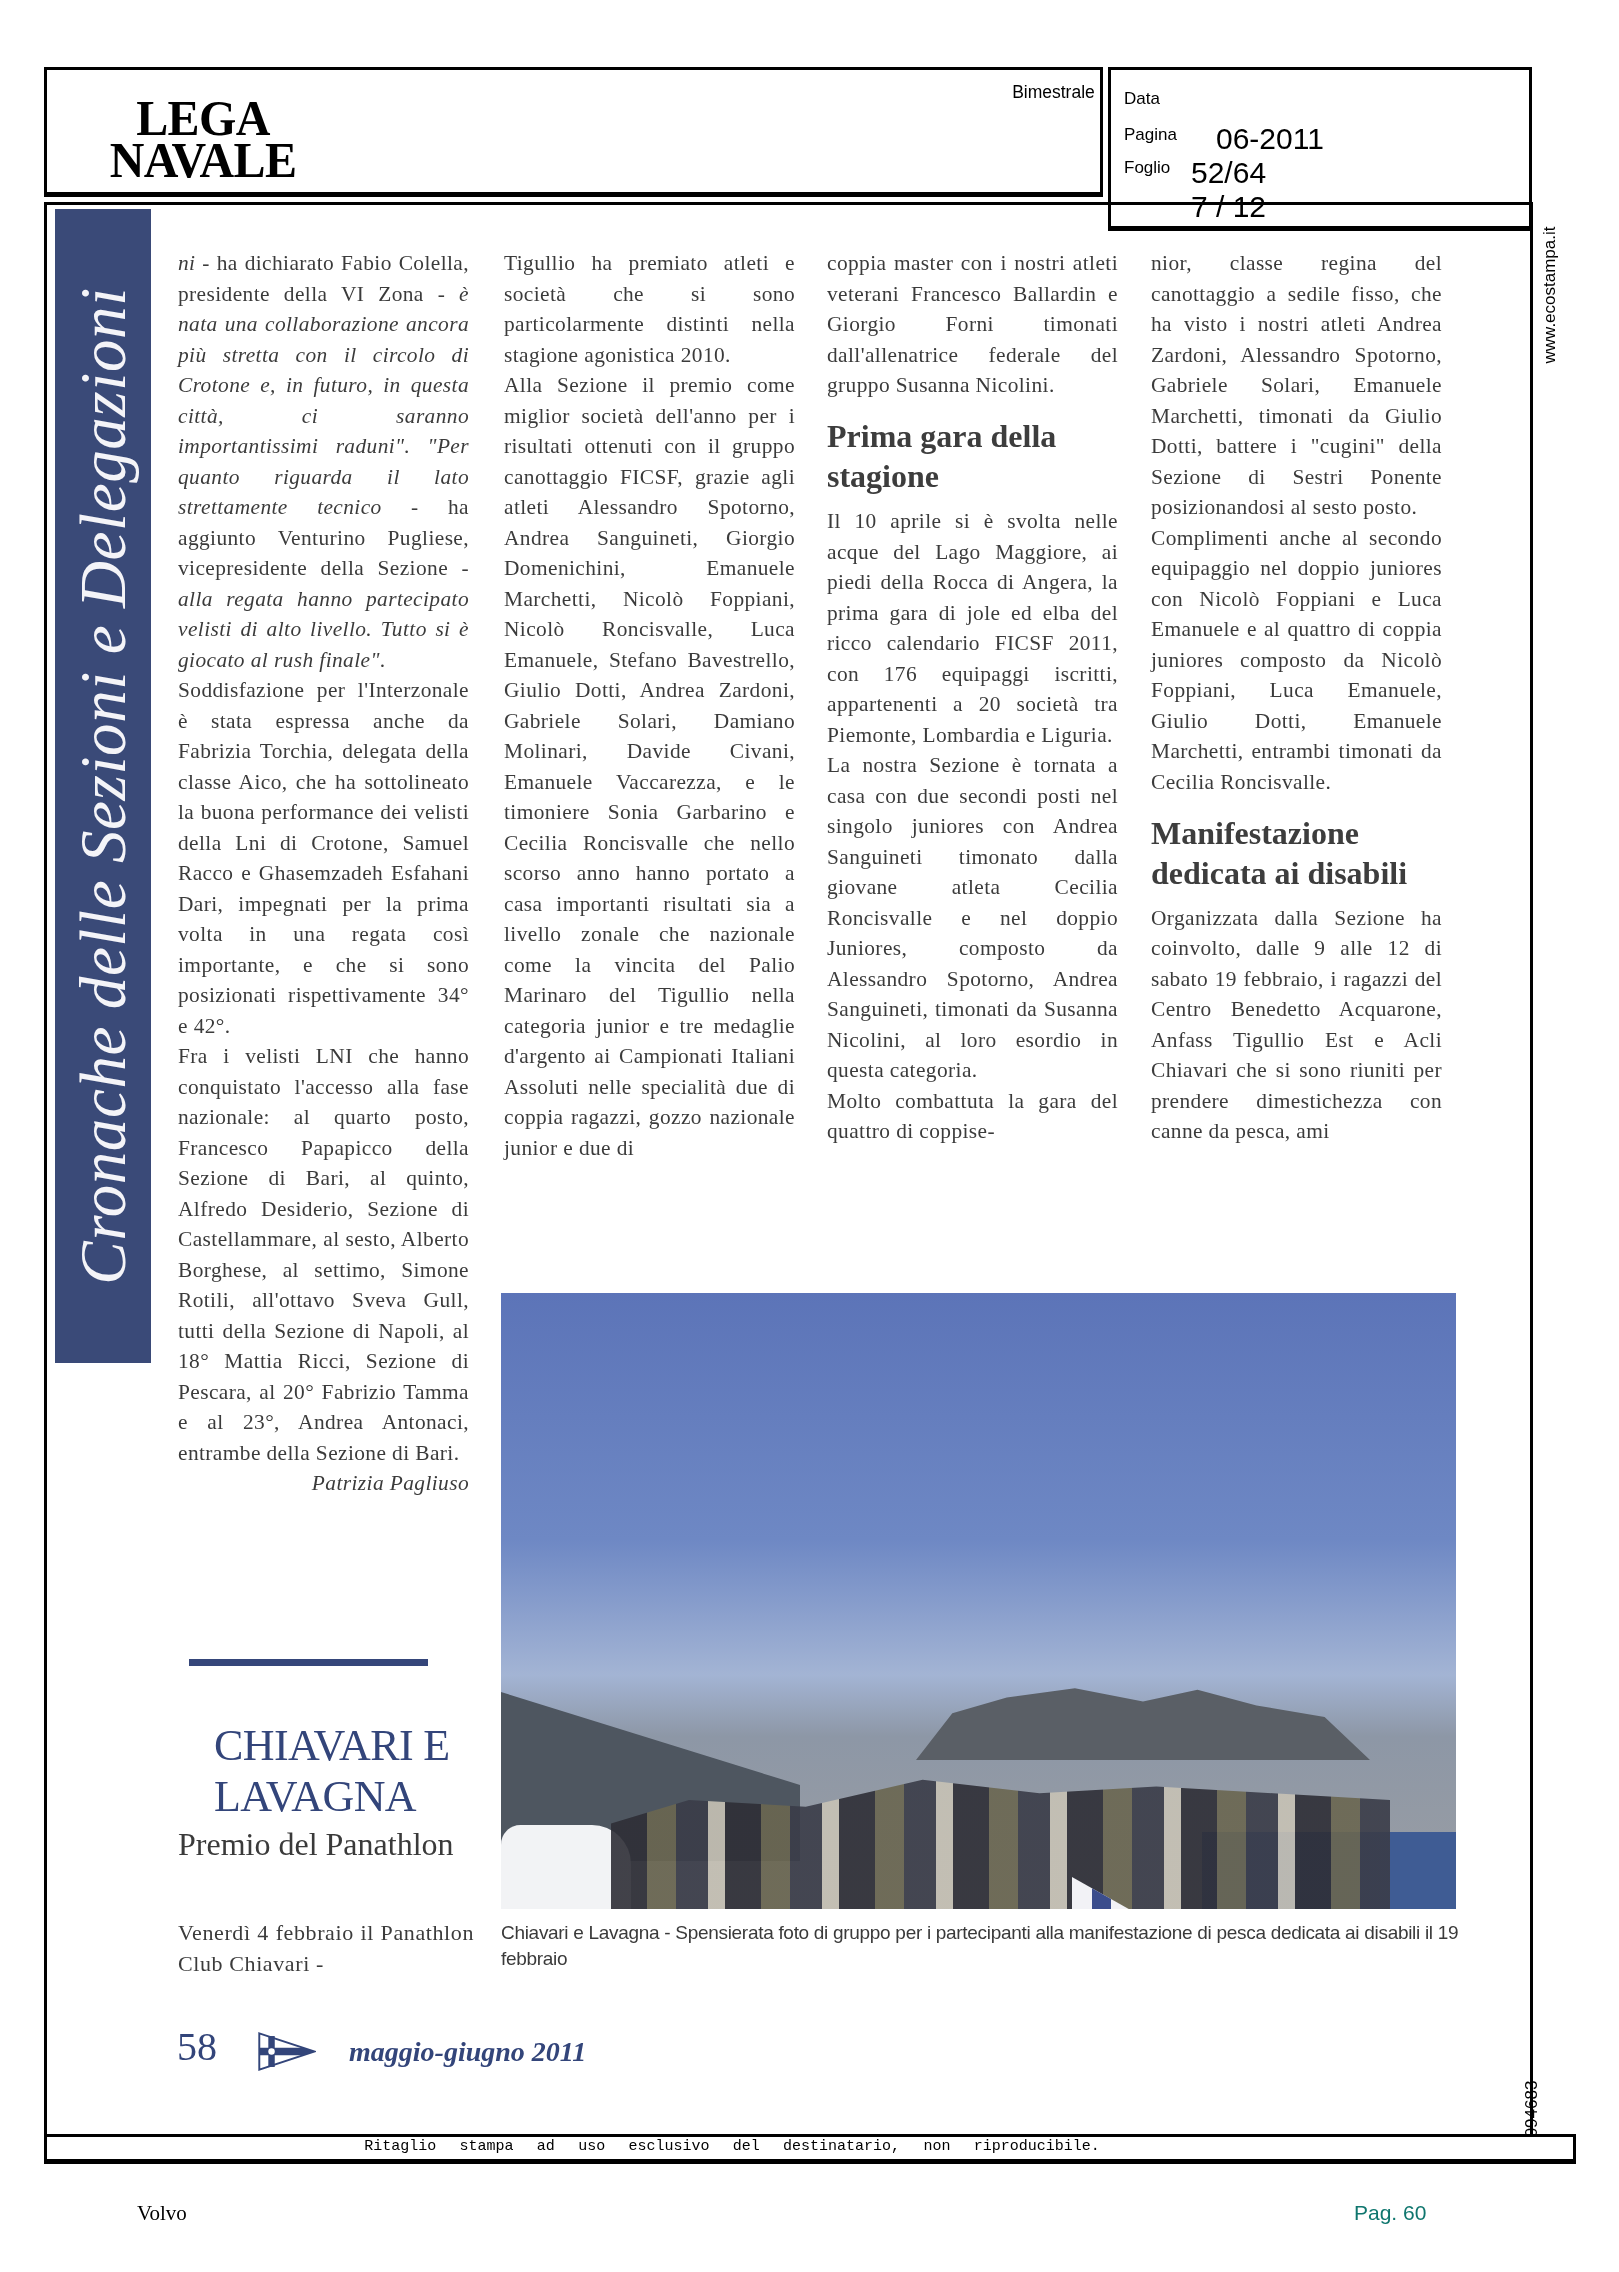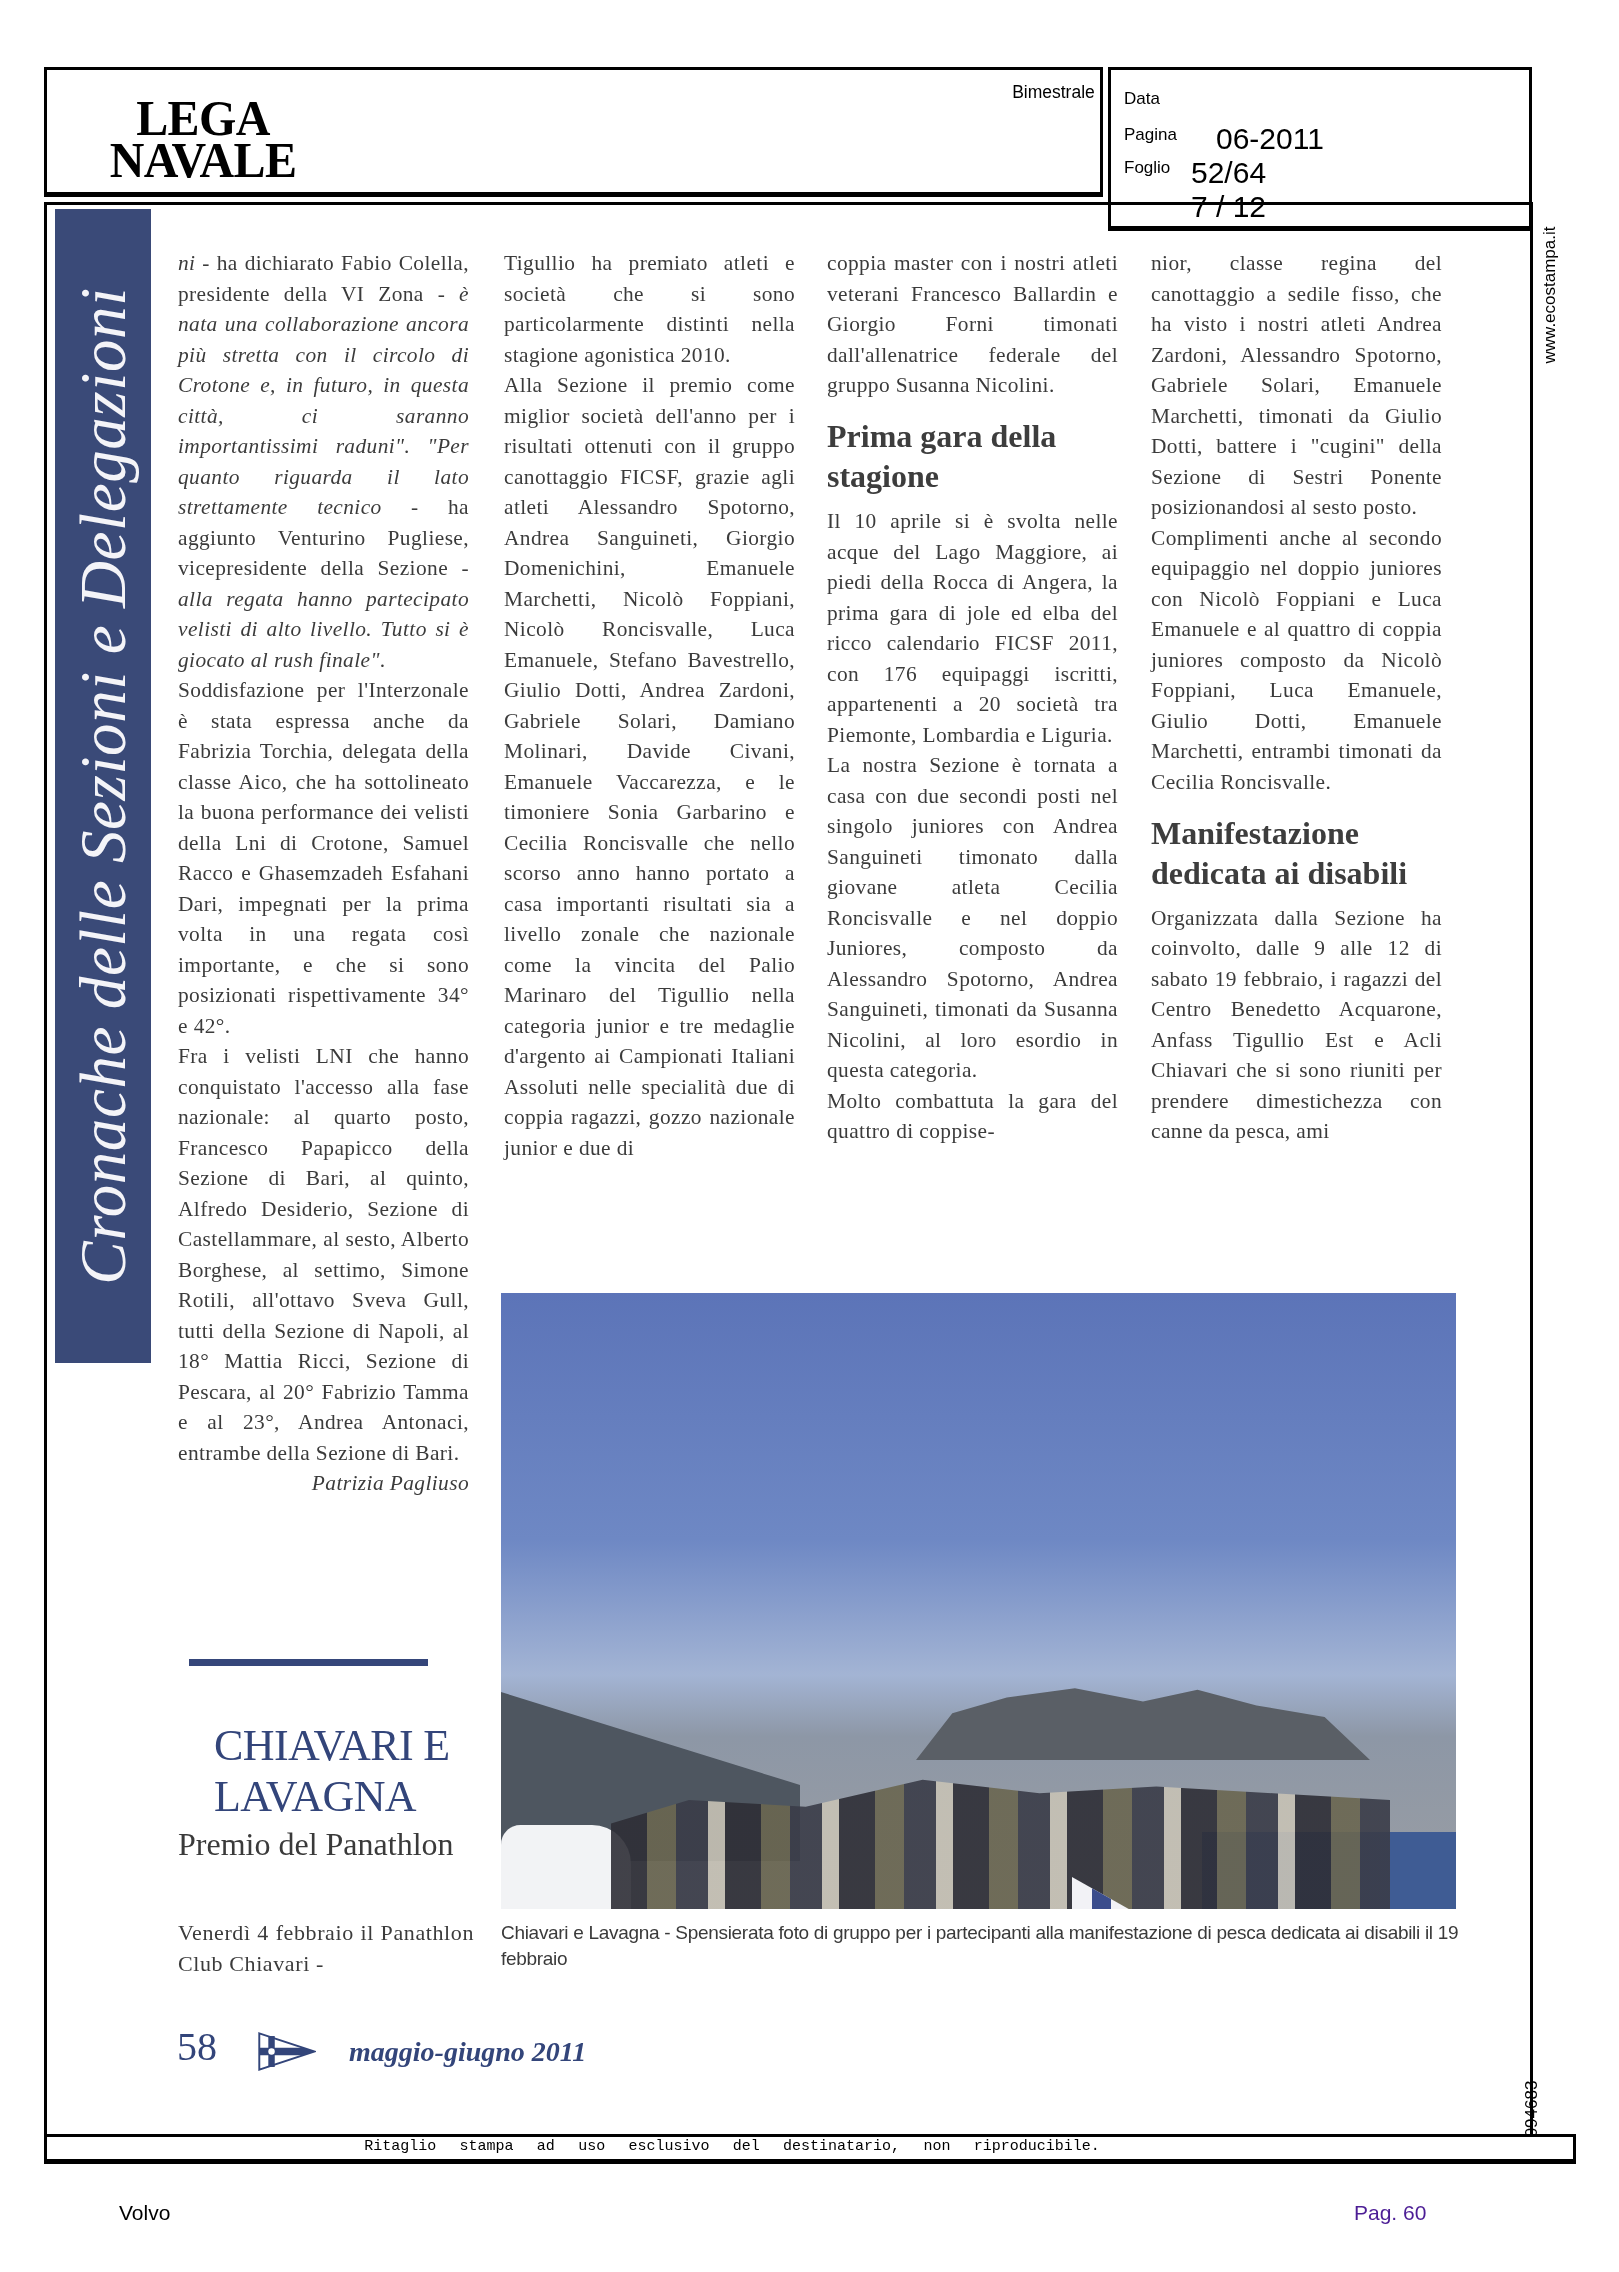--- a/index.html
+++ b/index.html
@@ -154,26 +154,26 @@
     }
     .folio-flag { position: absolute; left: 258px; top: 2032px; width: 58px; height: 39px; }
     .folio-date {
       position: absolute; left: 349px; top: 2036px;
       font-family: "Liberation Serif", serif; font-style: italic; font-weight: bold;
       font-size: 28px; color: #33457a;
     }
 
     
     .pg-left {
-      position: absolute; left: 119px; top: 2201px;
-      font-family: Liberation Sans, sans-serif; font-size: 21px; color: #000;
+      position: absolute; left: 137px; top: 2201px;
+      font-family: Liberation Serif, serif; font-size: 21px; color: #000;
     }
     .pg-right {
       position: absolute; left: 1354px; top: 2201px;
-      font-family: "Liberation Sans", sans-serif; font-size: 21px; color: #4c1d95;
+      font-family: "Liberation Sans", sans-serif; font-size: 21px; color: #0f766e;
     }
   </style>
 </head>
 <body>
 
 <div class="hdr-left">
   <div class="logo">
     <div>LEGA</div>
     <div>NAVALE</div>
   </div>

